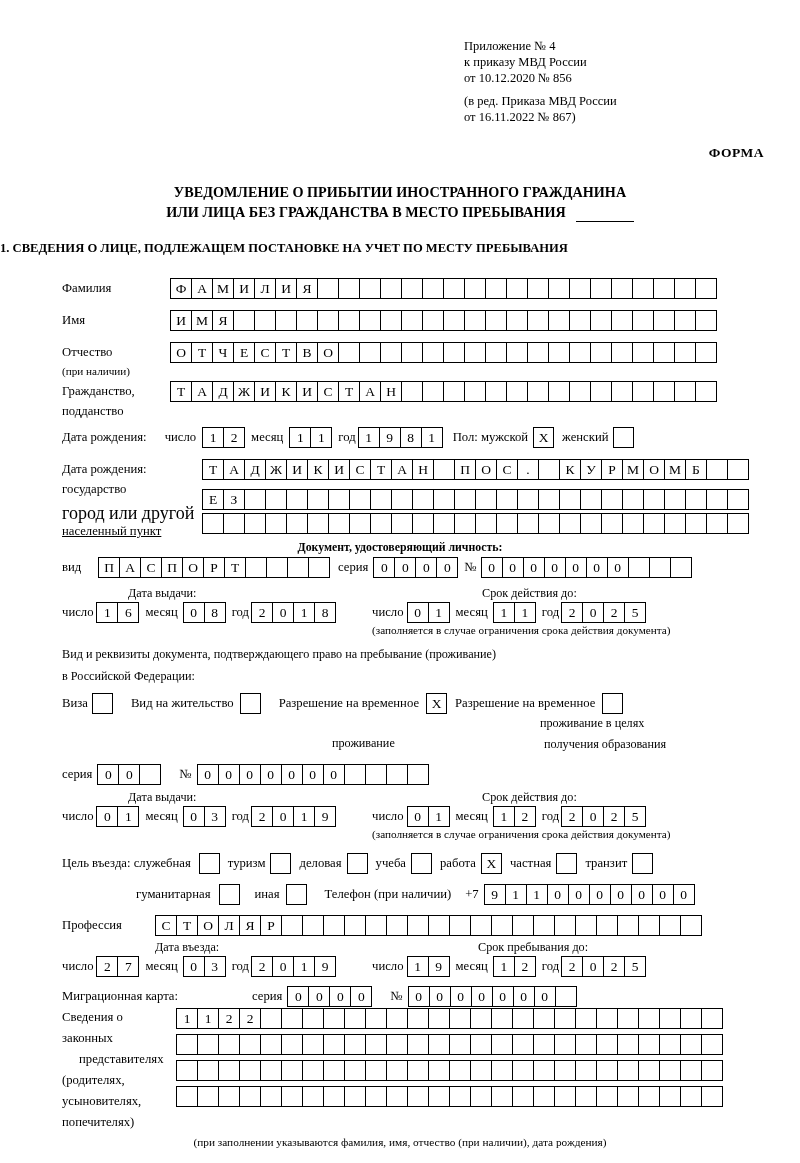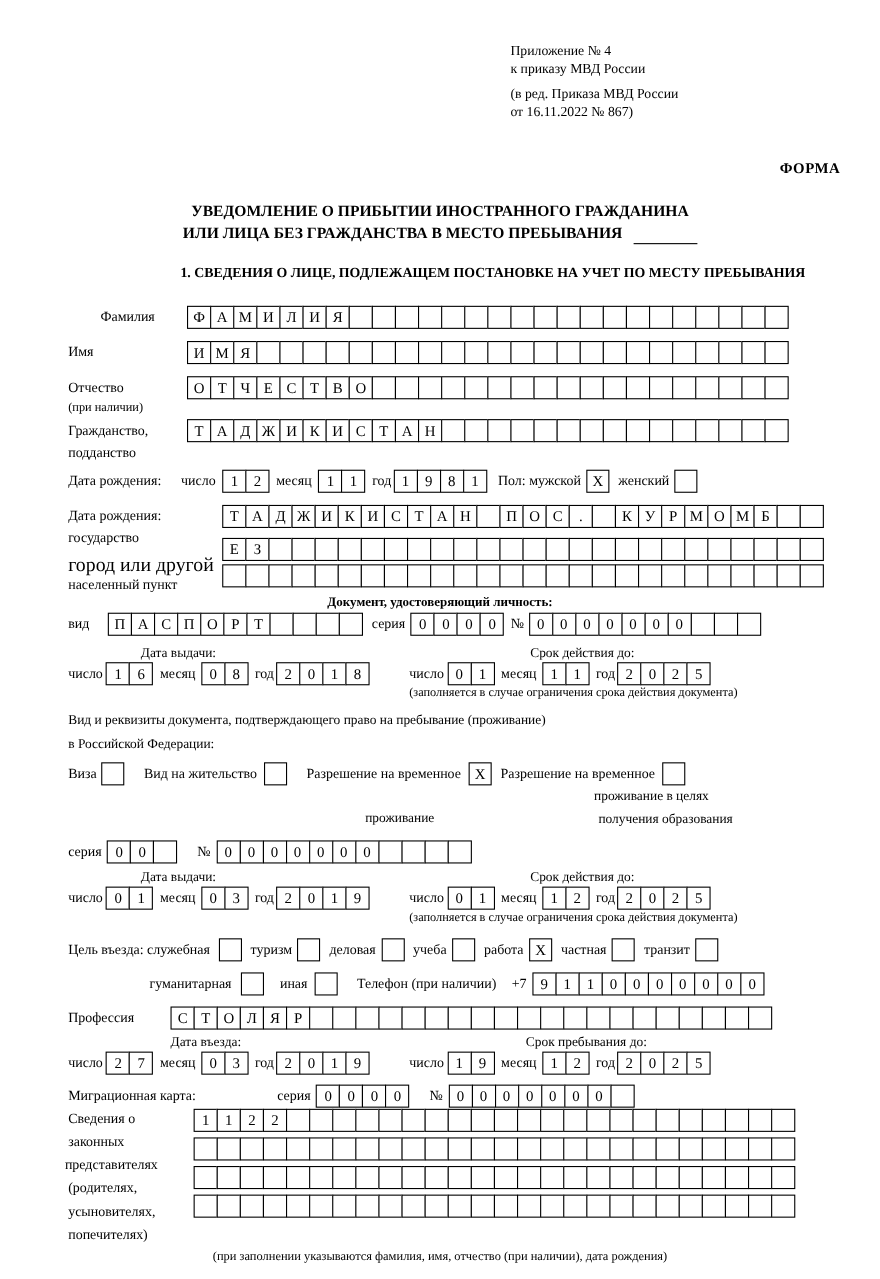--- a/index.html
+++ b/index.html
@@ -56,21 +56,21 @@
     width: 58px;
     border-bottom: 1px solid #000;
     vertical-align: bottom;
     height: 14px;
   }
   .section-title {
     position: absolute;
     top: 241px;
     left: 0;
     width: 732px;
-    text-align: right;
+    text-align: left;
     font-weight: bold;
     font-size: 12.6px;
   }
   
   .row {
     position: absolute;
     display: flex;
     align-items: center;
     font-size: 12.7px;
     white-space: nowrap;
@@ -120,36 +120,37 @@
   }
 </style>
 </head>
 <body>
 
 <div class="page">
 
   <div class="header">
     <div class="line">Приложение № 4</div>
     <div class="line">к приказу МВД России</div>
+    <div class="line">от 10.12.2020 № 856</div>
     <div class="gap"></div>
     <div class="line">(в ред. Приказа МВД России</div>
     <div class="line">от 16.11.2022 № 867)</div>
   </div>
 
   <div class="forma">ФОРМА</div>
 
   <div class="title">
     <div>УВЕДОМЛЕНИЕ О ПРИБЫТИИ ИНОСТРАННОГО ГРАЖДАНИНА</div>
     <div><span>ИЛИ ЛИЦА БЕЗ ГРАЖДАНСТВА В МЕСТО ПРЕБЫВАНИЯ</span><span class="sp10"></span><span class="ul"></span></div>
   </div>
 
   <div class="section-title">1. СВЕДЕНИЯ О ЛИЦЕ, ПОДЛЕЖАЩЕМ ПОСТАНОВКЕ НА УЧЕТ ПО МЕСТУ ПРЕБЫВАНИЯ</div>
 
   <div class="row" style="top:278px; left:62px;">
-    <span class="lbl" style="display:inline-block;width:108px;text-align:center;">Фамилия</span>
+    <span class="lbl" style="display:inline-block;width:108px;">Фамилия</span>
     <span class="cells" id="surname-cells">
         <span class="cell">Ф</span>
         <span class="cell">А</span>
         <span class="cell">М</span>
         <span class="cell">И</span>
         <span class="cell">Л</span>
         <span class="cell">И</span>
         <span class="cell">Я</span>
         <span class="cell"></span>
         <span class="cell"></span>
@@ -389,21 +390,21 @@
         <span class="cell"></span>
         <span class="cell"></span>
         <span class="cell"></span>
         <span class="cell"></span>
         <span class="cell"></span>
         <span class="cell"></span>
         <span class="cell"></span>
         <span class="cell"></span>
       </span>
   </div>
-  <div class="note" style="top:524px; left:62px; font-size:12.7px;">населенный пункт</div>
+  <div class="note" style="top:524px; left:62px; font-size:12.7px;text-decoration:underline;">населенный пункт</div>
 
   <div class="note" style="top:540px; left:0; width:800px; text-align:center;">
     <span class="bold-lbl">Документ, удостоверяющий личность:</span>
   </div>
 
   <div class="row" style="top:557px; left:62px;">
     <span class="lbl" style="display:inline-block;width:36px;">вид</span>
     <span class="cells" id="doc-kind">
         <span class="cell">П</span>
         <span class="cell">А</span>
@@ -724,21 +725,21 @@
         <span class="cell">0</span>
         <span class="cell">0</span>
         <span class="cell">0</span>
         <span class="cell">0</span>
         <span class="cell"></span>
       </span>
   </div>
 
   <div class="note" style="top:1010px; left:62px; font-size:12.7px;">Сведения о</div>
   <div class="note" style="top:1031px; left:62px; font-size:12.7px;">законных</div>
-  <div class="note" style="top:1052px; left:59px; font-size:12.7px;">представителях</div>
+  <div class="note" style="top:1052px; left:79px; font-size:12.7px;">представителях</div>
   <div class="note" style="top:1073px; left:62px; font-size:12.7px;">(родителях,</div>
   <div class="note" style="top:1094px; left:62px; font-size:12.7px;">усыновителях,</div>
   <div class="note" style="top:1115px; left:62px; font-size:12.7px;">попечителях)</div>
 
   <div class="row" style="top:1008px; left:176px;">
     <span class="cells" id="legal-rep-1">
         <span class="cell">1</span>
         <span class="cell">1</span>
         <span class="cell">2</span>
         <span class="cell">2</span>

